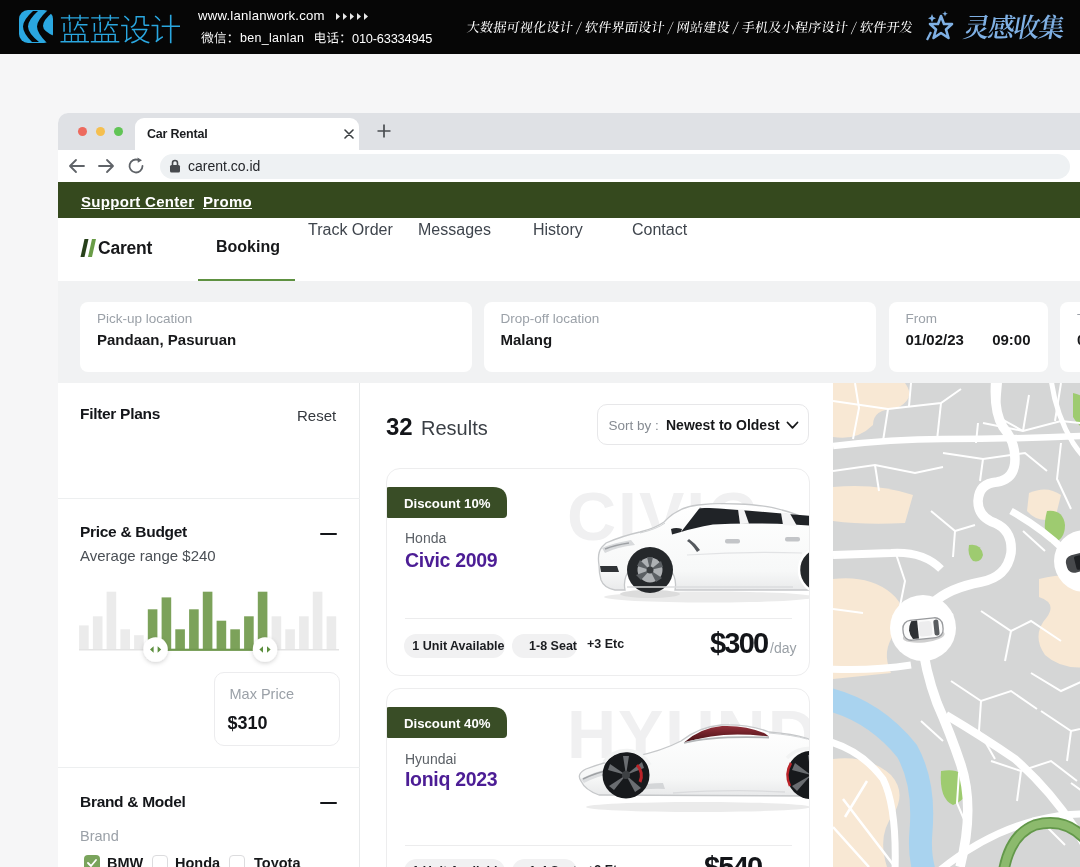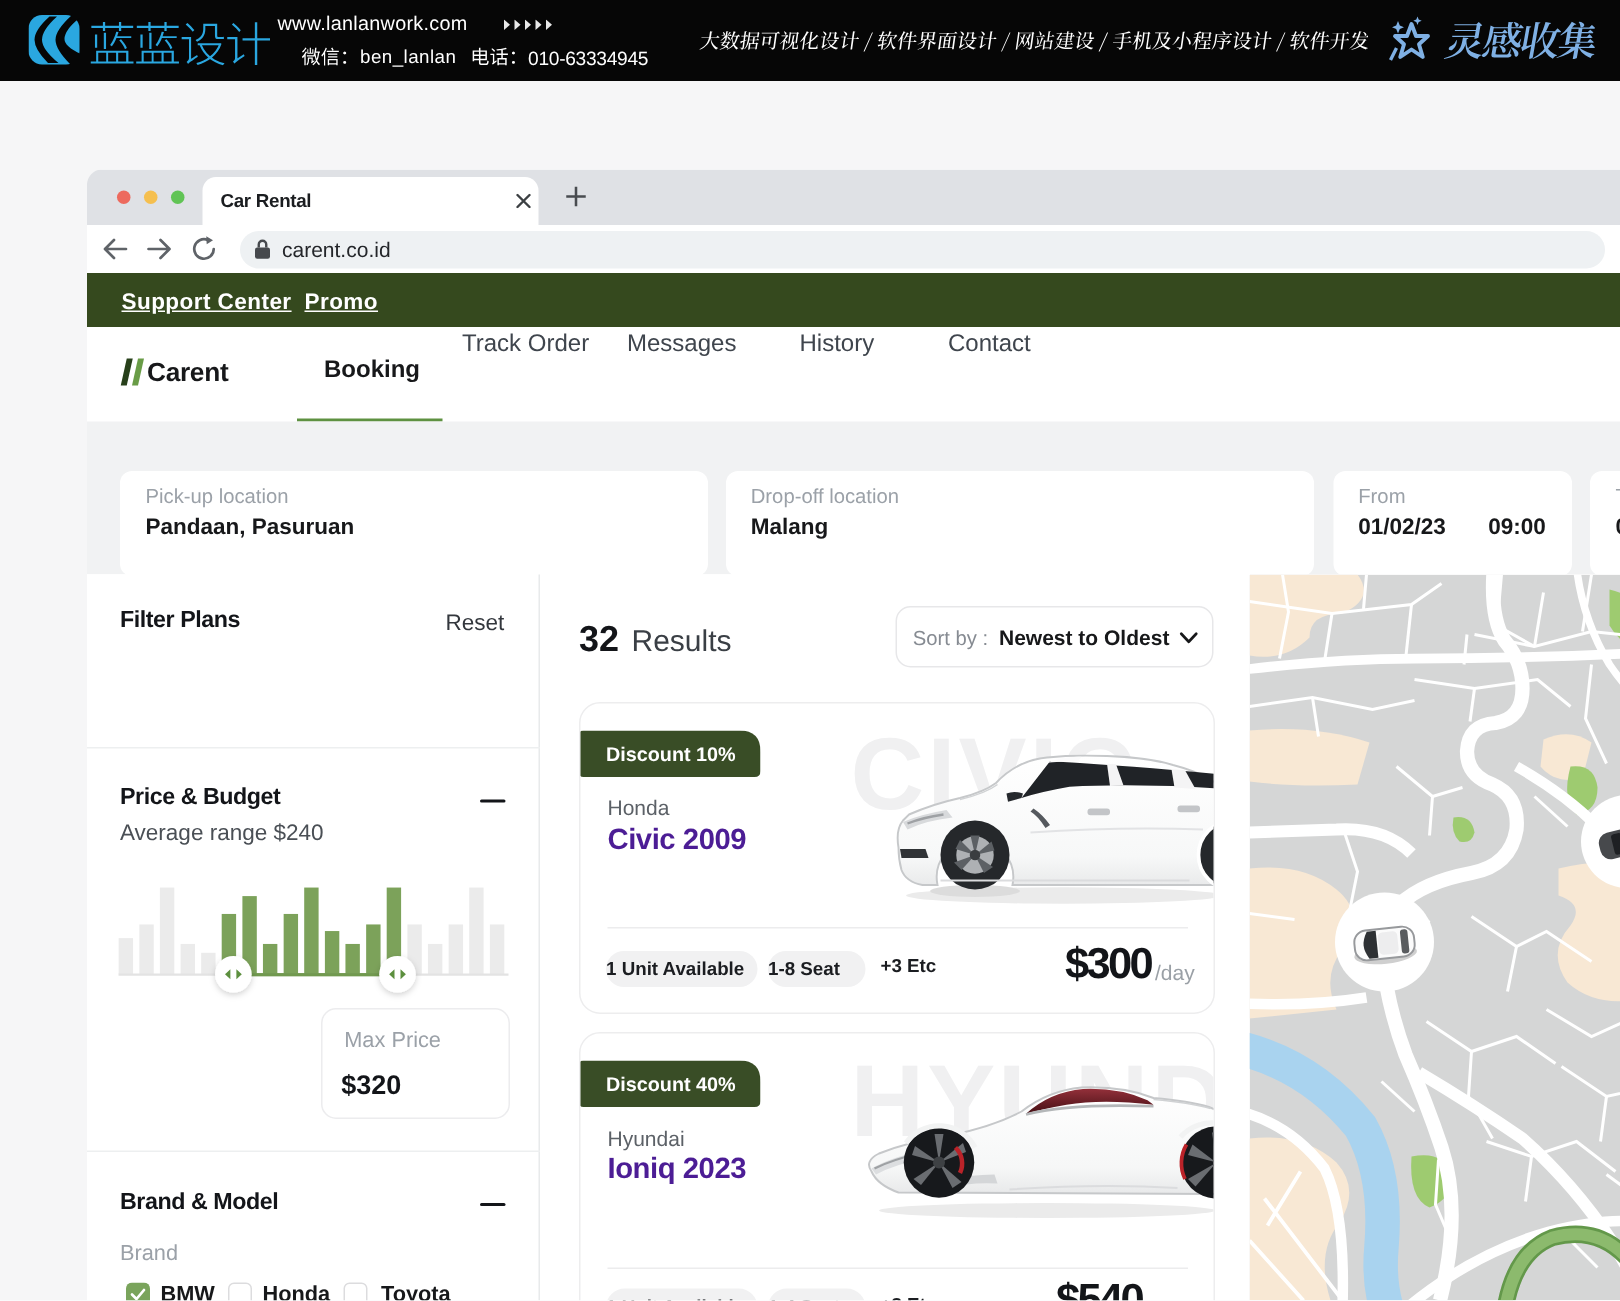--- a/index.html
+++ b/index.html
@@ -11,54 +11,54 @@
 .dot{width:9px;height:9px;border-radius:50%;top:14px}
 .tab{left:77px;top:5px;width:224px;height:32px;background:#fff;border-radius:9px 9px 0 0}
 .tabtxt{left:31px;top:9px;font-size:12.5px;font-weight:bold;color:#1b1d20;letter-spacing:-0.2px}
 .addr{left:0;top:37px;width:1040px;height:32px;background:#fff}
 .pill{left:102px;top:3.5px;width:910px;height:25px;background:#eef1f3;border-radius:13px}
 .greenbar{left:0;top:69px;width:1040px;height:36px;background:#35491e}
 .gl{color:#fff;font-size:15px;font-weight:bold;text-decoration:underline;letter-spacing:0.3px}
 .nav{left:0;top:105px;width:1040px;height:63px;background:#fff}
 .navlink{top:3px;font-size:16px;color:#3f454d}
 .srch{left:0;top:168px;width:1040px;height:102px;background:#f1f2f3}
-.scard{top:33px;height:70px;background:#fff;border-radius:8px}
+.scard{top:21px;height:70px;background:#fff;border-radius:8px}
 .slab{left:17px;top:9px;font-size:13.5px;color:#9ba1a8}
 .sval{left:17px;top:29px;font-size:15px;font-weight:bold;color:#17181a}
 .content{left:0;top:270px;width:1040px;height:484px;background:#fff}
 .sidebar{left:0;top:0;width:302px;height:484px;background:#fff;border-right:1px solid #e8eaeb}
 .sbpad{left:22px}
 .h16{font-size:15.5px;font-weight:bold;color:#131519;letter-spacing:-0.3px}
 .divider{left:0;width:302px;height:1px;background:#edeff0}
 .pcard{top:288.5px;height:74.5px;background:#fff;border:1px solid #ececee;border-radius:10px}
 .plab{left:15px;top:13px;font-size:14.5px;color:#9ba1a8}
 .pval{left:13px;top:40px;font-size:18px;font-weight:bold;color:#131519}
 .results{left:302px;top:0;width:473px;height:484px;background:#fff}
 .card{left:26px;width:424px;height:208px;background:#fff;border:1px solid #ededee;border-radius:14px;overflow:hidden}
 .ghost{font-size:68px;font-weight:bold;color:#f0f0f1;letter-spacing:2px}
-.chip{top:149.5px;height:24.5px;background:#f1f1f2;border-radius:12.5px;font-size:12.5px;font-weight:bold;color:#1b1d21;text-align:left}
+.chip{top:149.5px;height:24.5px;background:#f1f1f2;border-radius:12.5px;font-size:12.5px;font-weight:bold;color:#1b1d21;text-align:right}
 .chiptxt{line-height:24.5px}
 .cmake{left:18px;font-size:14px;color:#5c6167}
 .cmodel{left:18px;font-size:19.5px;font-weight:bold;color:#4c1d95;letter-spacing:-0.3px}
 .cdiv{left:18px;width:387px;height:1px;background:#ececed}
 .price{font-size:29px;font-weight:bold;color:#131519;letter-spacing:-1.8px}
 .pday{font-size:14px;color:#9aa0a6}
 .map{left:775px;top:0;width:265px;height:484px;overflow:hidden}
 </style></head><body>
 <div class="page">
 <div class="abs hdr">
       <svg class="abs" style="left:19px;top:10px" width="35" height="34" viewBox="0 0 35 34">
 <rect x="0" y="0" width="34" height="33" rx="9" fill="#2aa7e0"></rect>
 <path d="M14,1 Q4,10 4,16.5 Q4,23 13,32 L20,32 Q9,23 9,16.5 Q9,10 19,1 Z" fill="#060606"></path>
 <path d="M29,0 Q18,10 18,16.5 Q18,23 28,33 L35,33 L35,26 Q24,21 24,16 Q24,10 34,2 L34,0 Z" fill="#060606"></path>
 </svg>
       <svg class="abs" style="left:59px;top:0" width="130" height="54" viewBox="0 0 130 54">
         <path transform="translate(0,41)" d="M1.9 -23.8H29.8V-22.4H1.9ZM9.6 -26.3H11.1V-20.3H9.6ZM20.3 -26.3H21.8V-20.3H20.3ZM18.0 -16.9H28.5V-15.6H18.0ZM1.5 0.0H30.0V1.4H1.5ZM5.1 -7.2H26.6V0.6H25.1V-5.9H19.8V0.6H18.4V-5.9H13.1V0.6H11.8V-5.9H6.5V0.6H5.1ZM18.5 -19.9 20.0 -19.6Q19.3 -16.9 18.1 -14.4Q17.0 -11.9 15.6 -10.2Q15.5 -10.3 15.3 -10.4Q15.1 -10.6 14.8 -10.7Q14.6 -10.9 14.4 -11.0Q15.8 -12.7 16.8 -15.1Q17.9 -17.4 18.5 -19.9ZM20.5 -14.1 21.7 -14.8Q22.5 -13.9 23.3 -12.9Q24.1 -11.8 24.7 -10.8Q25.3 -9.8 25.6 -9.0L24.3 -8.2Q24.0 -9.1 23.4 -10.1Q22.8 -11.1 22.1 -12.2Q21.3 -13.2 20.5 -14.1ZM10.2 -19.2H11.7V-8.4H10.2ZM4.3 -18.0H5.8V-9.2H4.3Z M32.2 -23.8H60.1V-22.4H32.2ZM39.9 -26.3H41.4V-20.3H39.9ZM50.6 -26.3H52.1V-20.3H50.6ZM48.3 -16.9H58.8V-15.6H48.3ZM31.8 0.0H60.3V1.4H31.8ZM35.4 -7.2H56.9V0.6H55.4V-5.9H50.1V0.6H48.7V-5.9H43.4V0.6H42.1V-5.9H36.8V0.6H35.4ZM48.8 -19.9 50.3 -19.6Q49.6 -16.9 48.4 -14.4Q47.3 -11.9 45.9 -10.2Q45.8 -10.3 45.6 -10.4Q45.4 -10.6 45.1 -10.7Q44.9 -10.9 44.7 -11.0Q46.1 -12.7 47.1 -15.1Q48.2 -17.4 48.8 -19.9ZM50.8 -14.1 52.0 -14.8Q52.8 -13.9 53.6 -12.9Q54.4 -11.8 55.0 -10.8Q55.6 -9.8 55.9 -9.0L54.6 -8.2Q54.3 -9.1 53.7 -10.1Q53.1 -11.1 52.4 -12.2Q51.6 -13.2 50.8 -14.1ZM40.5 -19.2H42.0V-8.4H40.5ZM34.6 -18.0H36.1V-9.2H34.6Z M64.8 -24.6 65.9 -25.6Q66.7 -24.9 67.6 -24.1Q68.5 -23.2 69.3 -22.4Q70.1 -21.6 70.6 -21.0L69.5 -19.8Q69.0 -20.5 68.2 -21.3Q67.5 -22.2 66.6 -23.0Q65.7 -23.9 64.8 -24.6ZM66.3 1.6 66.1 0.2 66.7 -0.7 72.4 -4.4Q72.5 -4.1 72.7 -3.7Q72.8 -3.4 72.9 -3.1Q70.9 -1.8 69.6 -0.9Q68.4 -0.1 67.7 0.4Q67.1 0.9 66.8 1.1Q66.5 1.4 66.3 1.6ZM62.1 -16.3H67.7V-14.8H62.1ZM77.0 -25.1H85.0V-23.6H77.0ZM72.8 -12.2H87.7V-10.8H72.8ZM87.2 -12.2H87.5L87.7 -12.3L88.7 -11.9Q87.7 -8.9 86.1 -6.6Q84.4 -4.3 82.2 -2.5Q80.1 -0.8 77.7 0.4Q75.2 1.7 72.7 2.4Q72.6 2.1 72.3 1.7Q72.1 1.3 71.9 1.0Q74.3 0.4 76.6 -0.7Q79.0 -1.8 81.0 -3.5Q83.1 -5.1 84.7 -7.2Q86.3 -9.3 87.2 -11.9ZM75.4 -11.3Q76.6 -8.2 78.8 -5.7Q81.0 -3.2 84.0 -1.4Q87.0 0.3 90.7 1.1Q90.6 1.3 90.4 1.5Q90.2 1.8 90.0 2.0Q89.8 2.2 89.7 2.5Q84.2 1.1 80.1 -2.3Q76.1 -5.8 74.1 -10.8ZM76.5 -25.1H77.9V-21.5Q77.9 -20.1 77.5 -18.6Q77.0 -17.1 75.9 -15.6Q74.7 -14.2 72.4 -13.1Q72.3 -13.3 72.1 -13.5Q71.9 -13.7 71.7 -13.9Q71.5 -14.2 71.4 -14.3Q73.5 -15.3 74.6 -16.5Q75.7 -17.7 76.1 -19.0Q76.5 -20.3 76.5 -21.5ZM84.3 -25.1H85.8V-17.5Q85.8 -16.8 85.9 -16.6Q86.0 -16.4 86.3 -16.4Q86.6 -16.4 87.1 -16.4Q87.6 -16.4 88.1 -16.4Q88.6 -16.4 88.9 -16.4Q89.2 -16.4 89.6 -16.4Q89.9 -16.4 90.2 -16.5Q90.2 -16.2 90.3 -15.8Q90.3 -15.4 90.4 -15.1Q90.1 -15.0 89.7 -15.0Q89.3 -15.0 88.9 -15.0Q88.7 -15.0 88.1 -15.0Q87.5 -15.0 87.0 -15.0Q86.5 -15.0 86.3 -15.0Q85.5 -15.0 85.0 -15.2Q84.6 -15.5 84.5 -16.0Q84.3 -16.6 84.3 -17.5ZM66.3 1.6Q66.2 1.4 66.1 1.2Q65.9 0.9 65.7 0.7Q65.5 0.4 65.4 0.3Q65.7 0.1 66.0 -0.3Q66.4 -0.6 66.7 -1.2Q67.0 -1.7 67.0 -2.4V-16.3H68.4V-0.7Q68.4 -0.7 68.1 -0.5Q67.8 -0.2 67.4 0.2Q67.0 0.6 66.6 0.9Q66.3 1.3 66.3 1.6Z M95.6 -24.6 96.6 -25.6Q97.5 -24.9 98.5 -24.0Q99.4 -23.2 100.2 -22.3Q101.0 -21.5 101.5 -20.8L100.5 -19.7Q100.0 -20.3 99.2 -21.2Q98.4 -22.1 97.4 -23.0Q96.5 -23.9 95.6 -24.6ZM97.2 1.5 97.0 -0.1 97.6 -1.0 103.5 -4.9Q103.6 -4.8 103.7 -4.5Q103.8 -4.3 103.9 -4.0Q104.0 -3.8 104.1 -3.6Q101.9 -2.2 100.6 -1.3Q99.4 -0.3 98.7 0.2Q98.0 0.7 97.7 1.0Q97.4 1.2 97.2 1.5ZM92.5 -16.3H98.6V-14.8H92.5ZM102.7 -15.5H121.0V-14.0H102.7ZM110.9 -26.2H112.5V2.3H110.9ZM97.2 1.5Q97.1 1.2 97.0 1.0Q96.8 0.7 96.6 0.5Q96.5 0.2 96.3 0.1Q96.7 -0.2 97.2 -0.8Q97.7 -1.4 97.7 -2.4V-16.3H99.3V-0.7Q99.3 -0.7 99.0 -0.5Q98.8 -0.4 98.5 -0.1Q98.2 0.1 97.9 0.4Q97.6 0.7 97.4 1.0Q97.2 1.2 97.2 1.5Z" fill="#2aa7e0"></path>
       </svg>
-      <div class="abs" style="left:185px;top:8px;font-size:13.2px;color:#fff;letter-spacing:0.2px">www.lanlanwork.com</div>
+      <div class="abs" style="left:198px;top:8px;font-size:13.2px;color:#fff;letter-spacing:0.2px">www.lanlanwork.com</div>
       <svg class="abs" style="left:336px;top:12.5px" width="36" height="8" viewBox="0 0 36 8">
         <path d="M0,0 L4,3.5 L0,7 Z" fill="#e8e8e8"></path>
         <path d="M7,0 L11,3.5 L7,7 Z" fill="#e8e8e8"></path>
         <path d="M14,0 L18,3.5 L14,7 Z" fill="#e8e8e8"></path>
         <path d="M21,0 L25,3.5 L21,7 Z" fill="#e8e8e8"></path>
         <path d="M28,0 L32,3.5 L28,7 Z" fill="#e8e8e8"></path>
       </svg>
       <svg class="abs" style="left:201px;top:28px" width="160" height="22" viewBox="0 0 160 22">
         <path transform="translate(0,14.5)" d="M6.7 -0.2 6.6 -1.0 6.9 -1.4 8.5 -2.4Q8.5 -2.2 8.6 -2.0Q8.6 -1.8 8.7 -1.7Q7.9 -1.2 7.5 -0.9Q7.1 -0.6 7.0 -0.5Q6.8 -0.3 6.7 -0.2ZM6.7 -0.2Q6.7 -0.3 6.6 -0.5Q6.5 -0.6 6.5 -0.8Q6.4 -0.9 6.3 -1.0Q6.5 -1.1 6.6 -1.3Q6.7 -1.4 6.7 -1.8V-4.1H7.5V-1.0Q7.5 -1.0 7.4 -0.9Q7.2 -0.8 7.1 -0.7Q6.9 -0.6 6.8 -0.5Q6.7 -0.3 6.7 -0.2ZM9.2 -8.1H12.3V-7.3H8.8ZM9.1 -10.7 10.0 -10.6Q9.9 -9.4 9.7 -8.3Q9.4 -7.2 9.1 -6.2Q8.8 -5.2 8.4 -4.5Q8.3 -4.6 8.2 -4.7Q8.1 -4.8 8.0 -5.0Q7.8 -5.1 7.7 -5.2Q8.1 -5.8 8.4 -6.7Q8.7 -7.6 8.8 -8.7Q9.0 -9.7 9.1 -10.7ZM9.3 -7.1Q9.4 -5.9 9.7 -4.8Q9.9 -3.7 10.3 -2.7Q10.6 -1.7 11.2 -1.0Q11.7 -0.2 12.4 0.2Q12.3 0.3 12.2 0.4Q12.1 0.6 11.9 0.7Q11.8 0.9 11.8 1.0Q11.0 0.5 10.5 -0.4Q10.0 -1.2 9.6 -2.2Q9.2 -3.3 9.0 -4.5Q8.7 -5.7 8.6 -7.0ZM11.0 -7.7 11.9 -7.6Q11.7 -5.6 11.2 -3.9Q10.7 -2.3 9.9 -1.1Q9.1 0.2 7.9 1.0Q7.8 1.0 7.7 0.8Q7.6 0.7 7.5 0.6Q7.4 0.4 7.3 0.3Q8.5 -0.4 9.3 -1.6Q10.0 -2.7 10.4 -4.2Q10.8 -5.8 11.0 -7.7ZM5.5 -10.7H6.3V-7.2H5.5ZM3.9 -9.7H4.5V-7.4H7.2V-9.7H7.9V-6.6H3.9ZM3.6 -5.7H7.9V-4.9H3.6ZM4.5 -4.1H7.2V-3.3H4.5ZM4.2 -4.1H5.0V-2.6Q5.0 -2.0 4.9 -1.4Q4.8 -0.8 4.6 -0.2Q4.3 0.5 3.9 1.0Q3.8 0.9 3.7 0.8Q3.6 0.6 3.4 0.5Q3.3 0.4 3.2 0.3Q3.7 -0.1 3.9 -0.6Q4.1 -1.1 4.1 -1.6Q4.2 -2.1 4.2 -2.6ZM2.5 -10.8 3.4 -10.4Q2.9 -9.7 2.2 -8.9Q1.6 -8.1 0.9 -7.5Q0.8 -7.6 0.7 -7.7Q0.6 -7.9 0.5 -8.0Q0.4 -8.1 0.4 -8.2Q0.8 -8.5 1.2 -9.0Q1.6 -9.4 2.0 -9.9Q2.3 -10.3 2.5 -10.8ZM2.8 -8.2 3.7 -7.9Q3.3 -7.1 2.8 -6.4Q2.3 -5.6 1.8 -4.9Q1.3 -4.2 0.8 -3.7Q0.7 -3.8 0.6 -4.0Q0.5 -4.1 0.4 -4.3Q0.3 -4.5 0.2 -4.6Q0.9 -5.2 1.6 -6.2Q2.3 -7.2 2.8 -8.2ZM1.9 -5.9 2.8 -6.7 2.8 -6.7V1.0H1.9Z M17.7 -6.8H23.9V-6.0H17.7ZM17.7 -5.0H23.9V-4.2H17.7ZM18.1 -0.3H23.5V0.5H18.1ZM16.8 -8.6H24.9V-7.8H16.8ZM17.5 -3.1H24.1V1.0H23.2V-2.3H18.4V1.0H17.5ZM19.7 -10.4 20.6 -10.8Q20.8 -10.4 21.1 -9.9Q21.4 -9.4 21.5 -9.1L20.6 -8.7Q20.5 -9.1 20.2 -9.5Q20.0 -10.0 19.7 -10.4ZM16.1 -10.7 16.9 -10.5Q16.6 -9.4 16.1 -8.3Q15.6 -7.3 15.0 -6.3Q14.4 -5.4 13.7 -4.7Q13.7 -4.8 13.6 -5.0Q13.5 -5.1 13.4 -5.3Q13.3 -5.5 13.2 -5.6Q13.8 -6.2 14.3 -7.0Q14.9 -7.9 15.3 -8.8Q15.8 -9.7 16.1 -10.7ZM15.0 -7.4 15.8 -8.2 15.8 -8.2V1.1H15.0Z M28.8 -6.2Q28.4 -6.2 28.1 -6.5Q27.8 -6.7 27.8 -7.2Q27.8 -7.6 28.1 -7.9Q28.4 -8.1 28.8 -8.1Q29.2 -8.1 29.5 -7.9Q29.8 -7.6 29.8 -7.2Q29.8 -6.7 29.5 -6.5Q29.2 -6.2 28.8 -6.2ZM28.8 0.0Q28.4 0.0 28.1 -0.2Q27.8 -0.5 27.8 -0.9Q27.8 -1.3 28.1 -1.6Q28.4 -1.9 28.8 -1.9Q29.2 -1.9 29.5 -1.6Q29.8 -1.3 29.8 -0.9Q29.8 -0.5 29.5 -0.2Q29.2 0.0 28.8 0.0Z" fill="#fff"></path>
         <path transform="translate(112.5,14.5)" d="M2.1 -6.1H10.6V-5.2H2.1ZM5.8 -10.7H6.8V-1.1Q6.8 -0.7 6.9 -0.5Q6.9 -0.3 7.1 -0.2Q7.3 -0.2 7.7 -0.2Q7.8 -0.2 8.1 -0.2Q8.4 -0.2 8.7 -0.2Q9.0 -0.2 9.4 -0.2Q9.7 -0.2 10.0 -0.2Q10.3 -0.2 10.4 -0.2Q10.8 -0.2 11.0 -0.3Q11.2 -0.5 11.2 -1.0Q11.3 -1.4 11.4 -2.2Q11.5 -2.1 11.8 -2.0Q12.1 -1.9 12.3 -1.8Q12.2 -0.9 12.1 -0.3Q11.9 0.3 11.5 0.6Q11.2 0.8 10.5 0.8Q10.4 0.8 10.1 0.8Q9.8 0.8 9.4 0.8Q9.1 0.8 8.7 0.8Q8.3 0.8 8.0 0.8Q7.7 0.8 7.6 0.8Q6.9 0.8 6.5 0.6Q6.1 0.5 5.9 0.1Q5.8 -0.3 5.8 -1.1ZM2.2 -8.9H11.1V-2.4H2.2V-3.4H10.1V-8.0H2.2ZM1.6 -8.9H2.6V-1.7H1.6Z M23.7 -10.7 24.4 -9.9Q23.7 -9.7 22.9 -9.5Q22.1 -9.3 21.3 -9.2Q20.4 -9.1 19.5 -9.0Q18.6 -8.8 17.7 -8.8Q17.7 -8.9 17.6 -9.2Q17.5 -9.4 17.5 -9.6Q18.3 -9.6 19.2 -9.8Q20.0 -9.9 20.9 -10.0Q21.7 -10.2 22.5 -10.3Q23.2 -10.5 23.7 -10.7ZM17.5 -6.8H25.1V-5.9H17.5ZM18.1 -3.8H24.3V1.0H23.3V-2.9H19.1V1.0H18.1ZM18.7 -0.4H23.8V0.5H18.7ZM20.7 -9.6H21.7V-3.2H20.7ZM14.1 -9.8 14.7 -10.4Q15.0 -10.2 15.4 -9.8Q15.7 -9.5 16.1 -9.2Q16.4 -8.9 16.6 -8.6L15.9 -7.9Q15.7 -8.2 15.4 -8.5Q15.1 -8.8 14.8 -9.2Q14.4 -9.5 14.1 -9.8ZM15.0 0.7 14.8 -0.2 15.1 -0.6 17.4 -2.4Q17.4 -2.2 17.5 -2.0Q17.7 -1.7 17.7 -1.6Q16.9 -0.9 16.4 -0.5Q15.9 -0.1 15.6 0.1Q15.3 0.3 15.2 0.4Q15.1 0.6 15.0 0.7ZM13.4 -6.7H15.6V-5.8H13.4ZM15.0 0.7Q15.0 0.6 14.9 0.4Q14.8 0.3 14.7 0.1Q14.5 -0.0 14.5 -0.1Q14.6 -0.2 14.7 -0.4Q14.9 -0.5 15.0 -0.8Q15.1 -1.0 15.1 -1.3V-6.7H16.0V-0.6Q16.0 -0.6 15.9 -0.4Q15.7 -0.3 15.5 -0.1Q15.3 0.1 15.2 0.3Q15.0 0.5 15.0 0.7Z M28.8 -6.2Q28.4 -6.2 28.1 -6.5Q27.8 -6.7 27.8 -7.2Q27.8 -7.6 28.1 -7.9Q28.4 -8.1 28.8 -8.1Q29.2 -8.1 29.5 -7.9Q29.8 -7.6 29.8 -7.2Q29.8 -6.7 29.5 -6.5Q29.2 -6.2 28.8 -6.2ZM28.8 0.0Q28.4 0.0 28.1 -0.2Q27.8 -0.5 27.8 -0.9Q27.8 -1.3 28.1 -1.6Q28.4 -1.9 28.8 -1.9Q29.2 -1.9 29.5 -1.6Q29.8 -1.3 29.8 -0.9Q29.8 -0.5 29.5 -0.2Q29.2 0.0 28.8 0.0Z" fill="#fff"></path>
@@ -185,21 +185,21 @@
             <rect x="97" y="265.7" width="110" height="2.2" fill="#71994f"></rect>
             <circle cx="97.6" cy="266.5" r="12.2" fill="#fff" filter="url(#hs)"></circle>
             <path d="M95.6,263.2 L92.0,266.5 L95.6,269.8 Z" fill="#5c8f3e"></path>
             <path d="M99.6,263.2 L103.19999999999999,266.5 L99.6,269.8 Z" fill="#5c8f3e"></path>
             <circle cx="207.0" cy="266.5" r="12.2" fill="#fff" filter="url(#hs)"></circle>
             <path d="M205.0,263.2 L201.4,266.5 L205.0,269.8 Z" fill="#5c8f3e"></path>
             <path d="M209.0,263.2 L212.6,266.5 L209.0,269.8 Z" fill="#5c8f3e"></path>
           </svg>
           <div class="abs pcard" style="left:155.5px;width:126px">
             <div class="abs plab">Max Price</div>
-            <div class="abs pval">$320</div>
+            <div class="abs pval">$310</div>
           </div>
           <div class="abs divider" style="top:384px"></div>
           <div class="abs sbpad h16" style="top:410px">Brand &amp; Model</div>
           <div class="abs" style="left:262px;top:419px;width:17px;height:2px;background:#131519;border-radius:1px"></div>
           <div class="abs sbpad" style="top:444.5px;font-size:14.5px;color:#9ba1a8">Brand</div>
           <svg class="abs" style="left:26px;top:472px" width="16" height="16" viewBox="0 0 16 16">
             <rect width="16" height="16" rx="4" fill="#7aa45c"></rect>
             <path d="M4,8 L7,11 L12,5" stroke="#fff" stroke-width="1.8" fill="none" stroke-linecap="round" stroke-linejoin="round"></path>
           </svg>
           <div class="abs" style="left:49px;top:472px;font-size:14.5px;font-weight:bold;color:#17181a">BMW</div>

